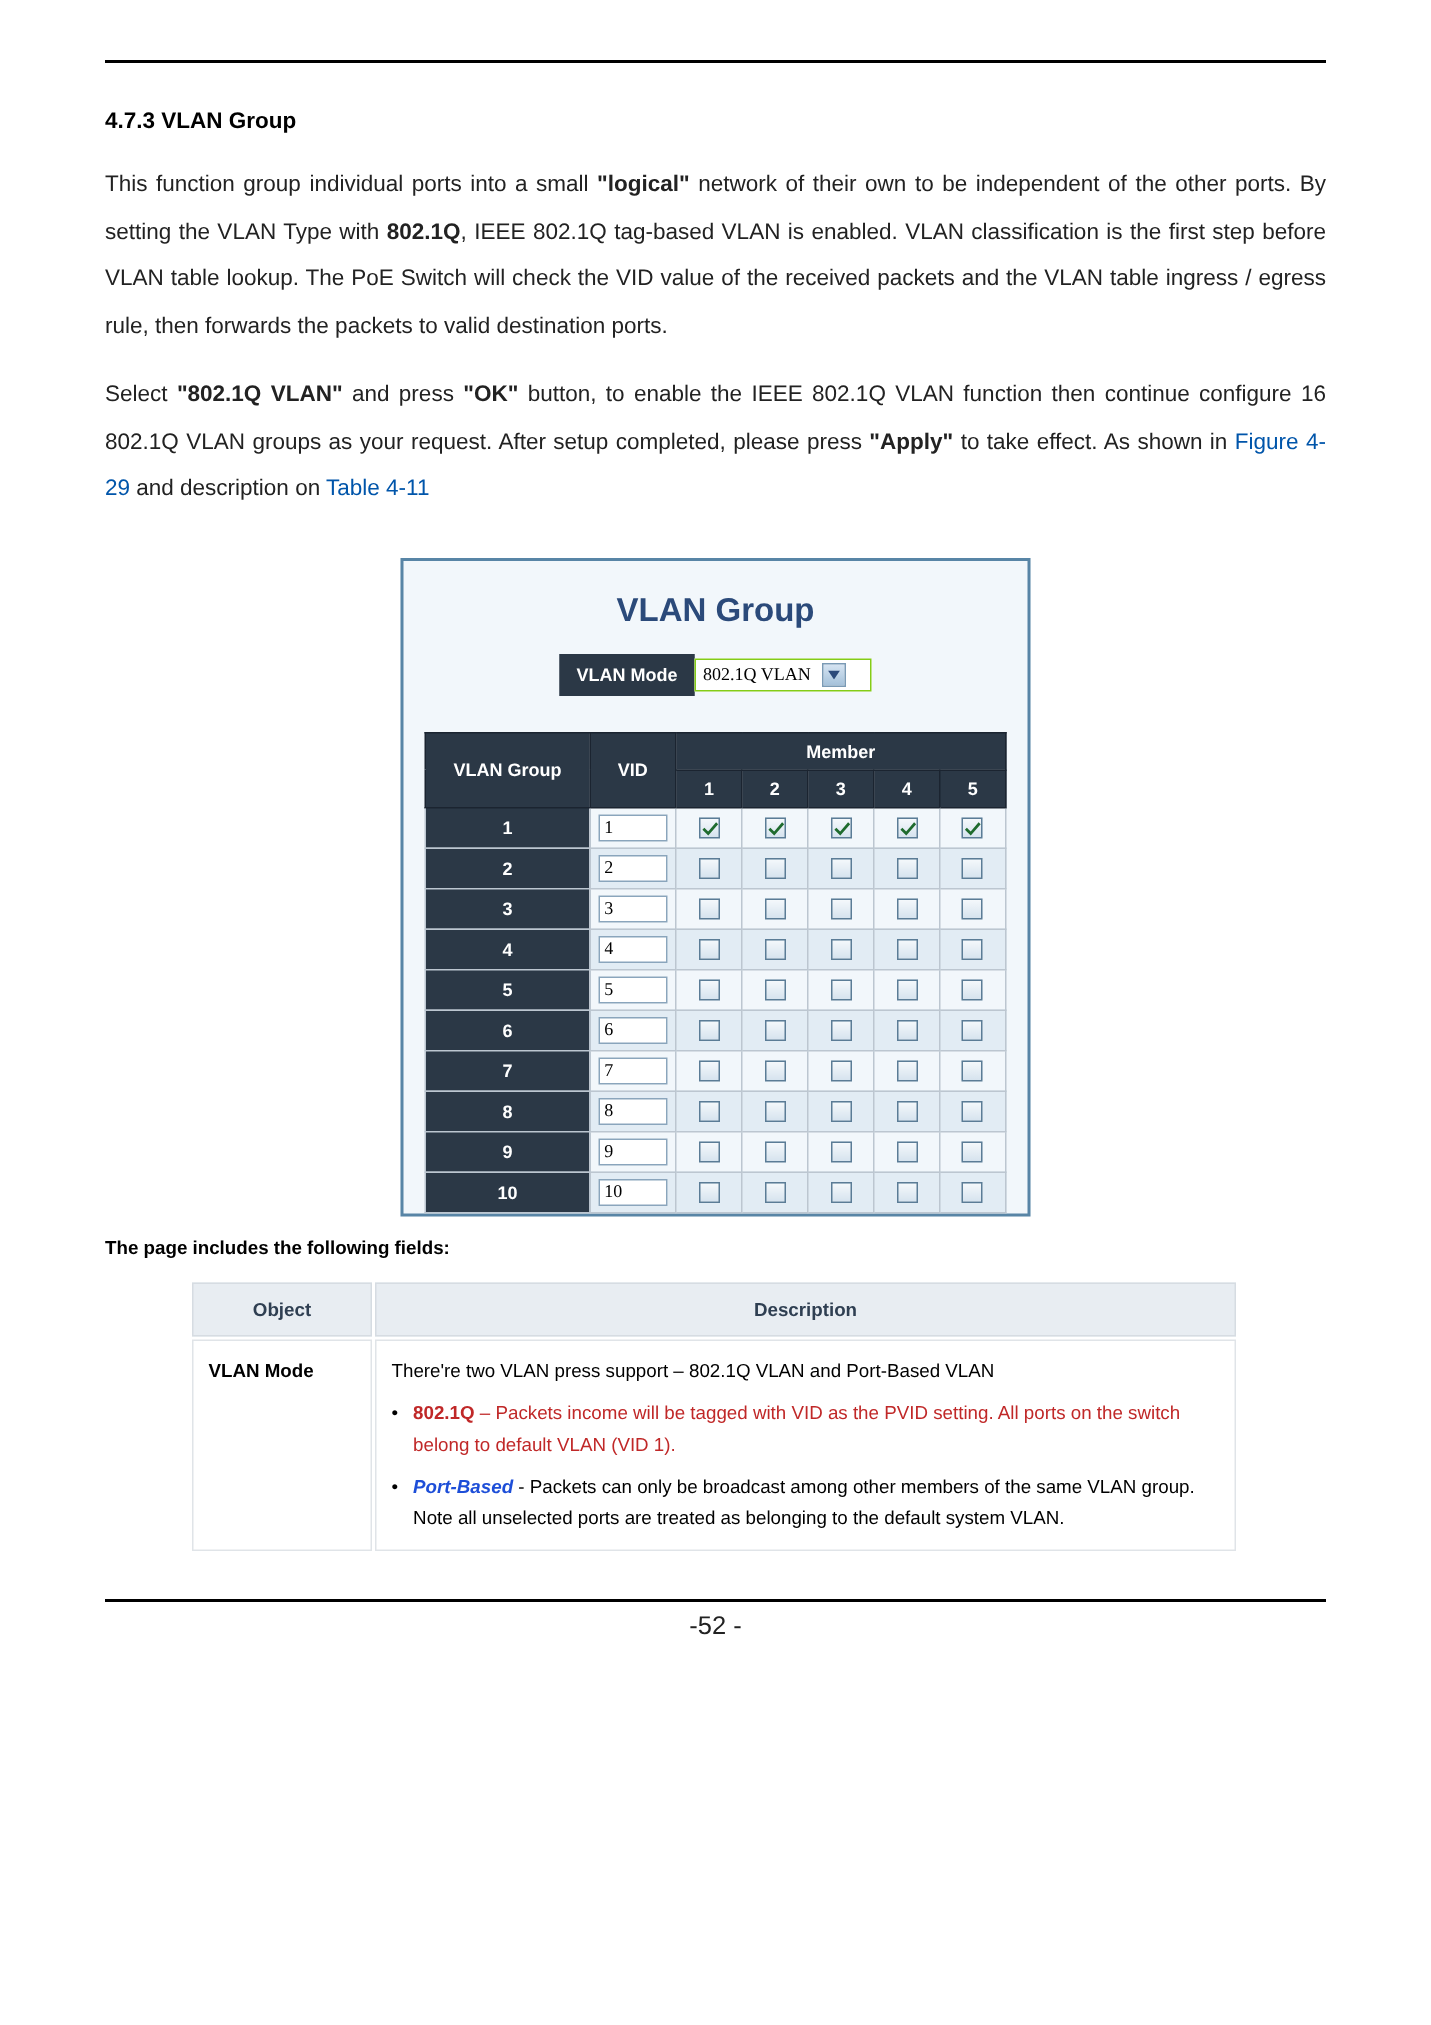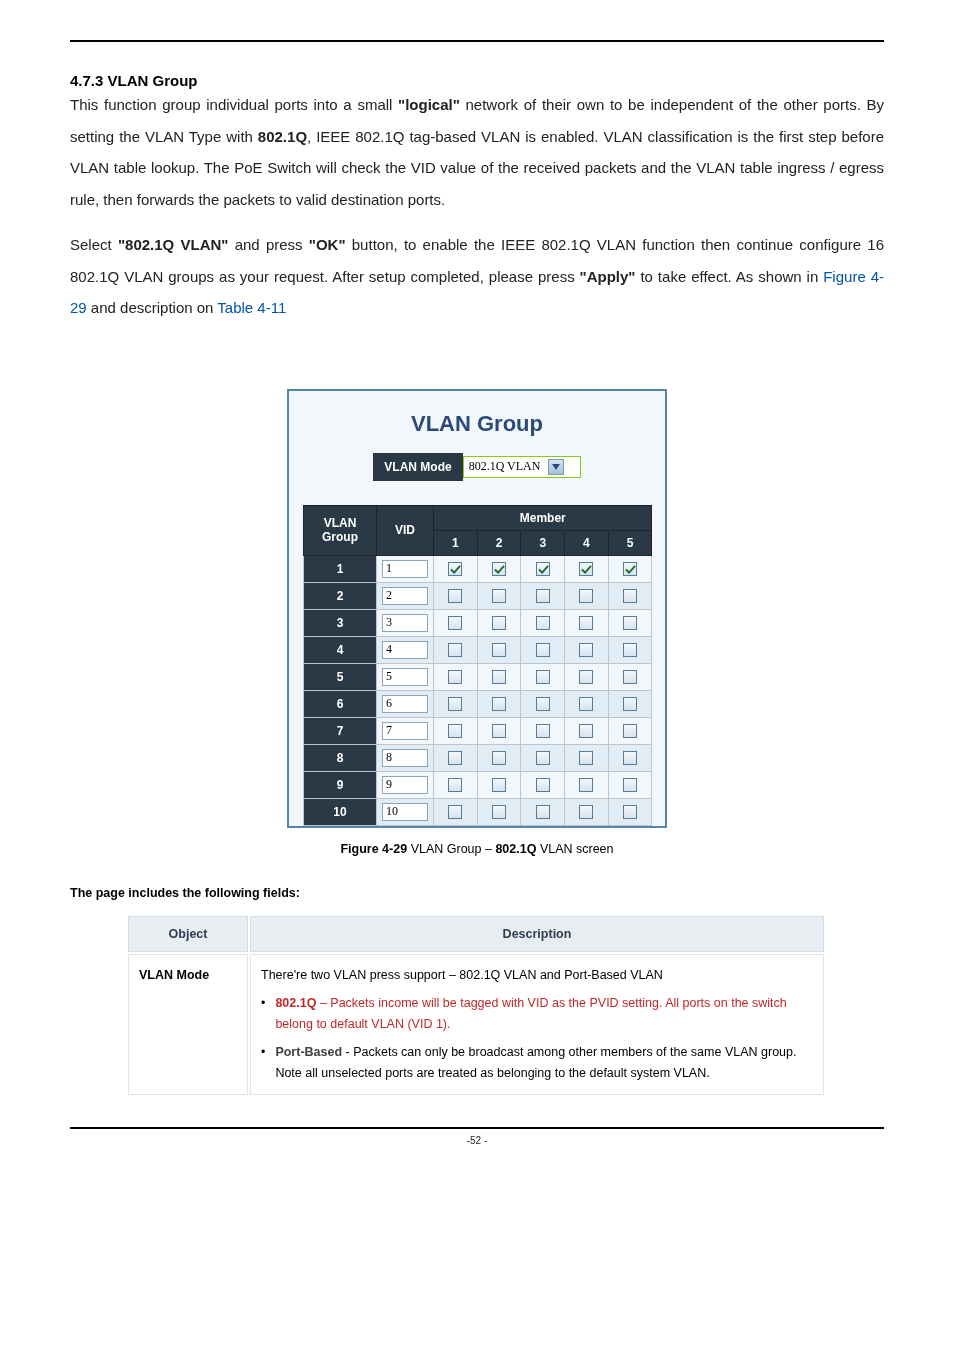--- a/index.html
+++ b/index.html
@@ -21,41 +21,41 @@
   }
   .hr-bottom {
     border: none;
     border-top: 2px solid #000;
     margin: 30px 0 6px 0;
   }
   .section-head {
     font-weight: bold;
     font-size: 15px;
     color: #000;
+    margin-bottom: 18px;
   }
   p.body {
     font-size: 15px;
     line-height: 2.1;
     margin: 0 0 14px 0;
     text-align: justify;
     color: #222;
   }
   .emph { font-weight: bold; }
   .link { color: #0055aa; }
   .screenshot-wrap {
     display: flex;
     justify-content: center;
     margin: 30px 0 14px 0;
   }
   .screenshot {
-    width: 380px;
+    width: 420px;
     border: 2px solid #5885a6;
     background: #f2f7fb;
     padding: 14px 14px 0 14px;
-    margin-top: 35px;
   }
   .vlan-title {
     text-align: center;
     font-size: 22px;
     font-weight: bold;
     color: #2b4a7a;
     margin: 6px 0 16px 0;
   }
   .mode-row {
     display: flex;
@@ -179,21 +179,21 @@
   }
   .field-table td.obj {
     width: 120px;
     font-weight: bold;
     text-align: left;
   }
   .bullet-row { display:flex; gap:10px; margin-top:8px; }
   .bullet-dot { color:#000; flex:0 0 auto; }
   .bullet-inner { flex:1; }
   .bullet-key { color:#c02828; font-weight:bold; }
-  .page-num { text-align:center; font-size:10px; color:#222; }
+  .page-num { text-align:center; font-size:17px; color:#222; }
 </style>
 </head>
 <body>
 
 <div class="page">
   <hr class="hr-top">
 
   <div class="section-head">4.7.3 VLAN Group</div>
 
   <p class="body">
@@ -335,23 +335,20 @@
               <td class="alt1"><span class="chk"></span></td>
               <td class="alt1"><span class="chk"></span></td>
               <td class="alt1"><span class="chk"></span></td>
               <td class="alt1"><span class="chk"></span></td>
             </tr>
           </tbody>
       </table>
     </div>
   </div>
 
-  <div class="fig-caption">
-    <span class="emph">Figure 4-29 </span><span>VLAN Group – </span><span class="emph">802.1Q</span><span> VLAN screen</span>
-  </div>
 
   <p class="fields-lead">The page includes the following fields:</p>
 
   <table class="field-table">
     <thead>
       <tr>
         <th>Object</th>
         <th>Description</th>
       </tr>
     </thead>
@@ -362,21 +359,21 @@
           <div>There're two VLAN press support – 802.1Q VLAN and Port-Based VLAN</div>
           <div class="bullet-row">
             <span class="bullet-dot">•</span>
             <span class="bullet-inner" style="color:#c02828;">
               <span class="bullet-key">802.1Q</span><span> – Packets income will be tagged with VID as the PVID setting. All ports on the switch belong to default VLAN (VID 1).</span>
             </span>
           </div>
           <div class="bullet-row">
             <span class="bullet-dot">•</span>
             <span class="bullet-inner">
-              <span class="bullet-key" style="color:#404040;">Port-Based</span><span> - Packets can only be broadcast among other members of the same VLAN group. Note all unselected ports are treated as belonging to the default system VLAN.</span>
+              <span class="bullet-key" style="color:#1d4ed8;font-style:italic;">Port-Based</span><span> - Packets can only be broadcast among other members of the same VLAN group. Note all unselected ports are treated as belonging to the default system VLAN.</span>
             </span>
           </div>
         </td>
       </tr>
     </tbody>
   </table>
 
   <hr class="hr-bottom">
   <div class="page-num">-52 -</div>
 </div>

